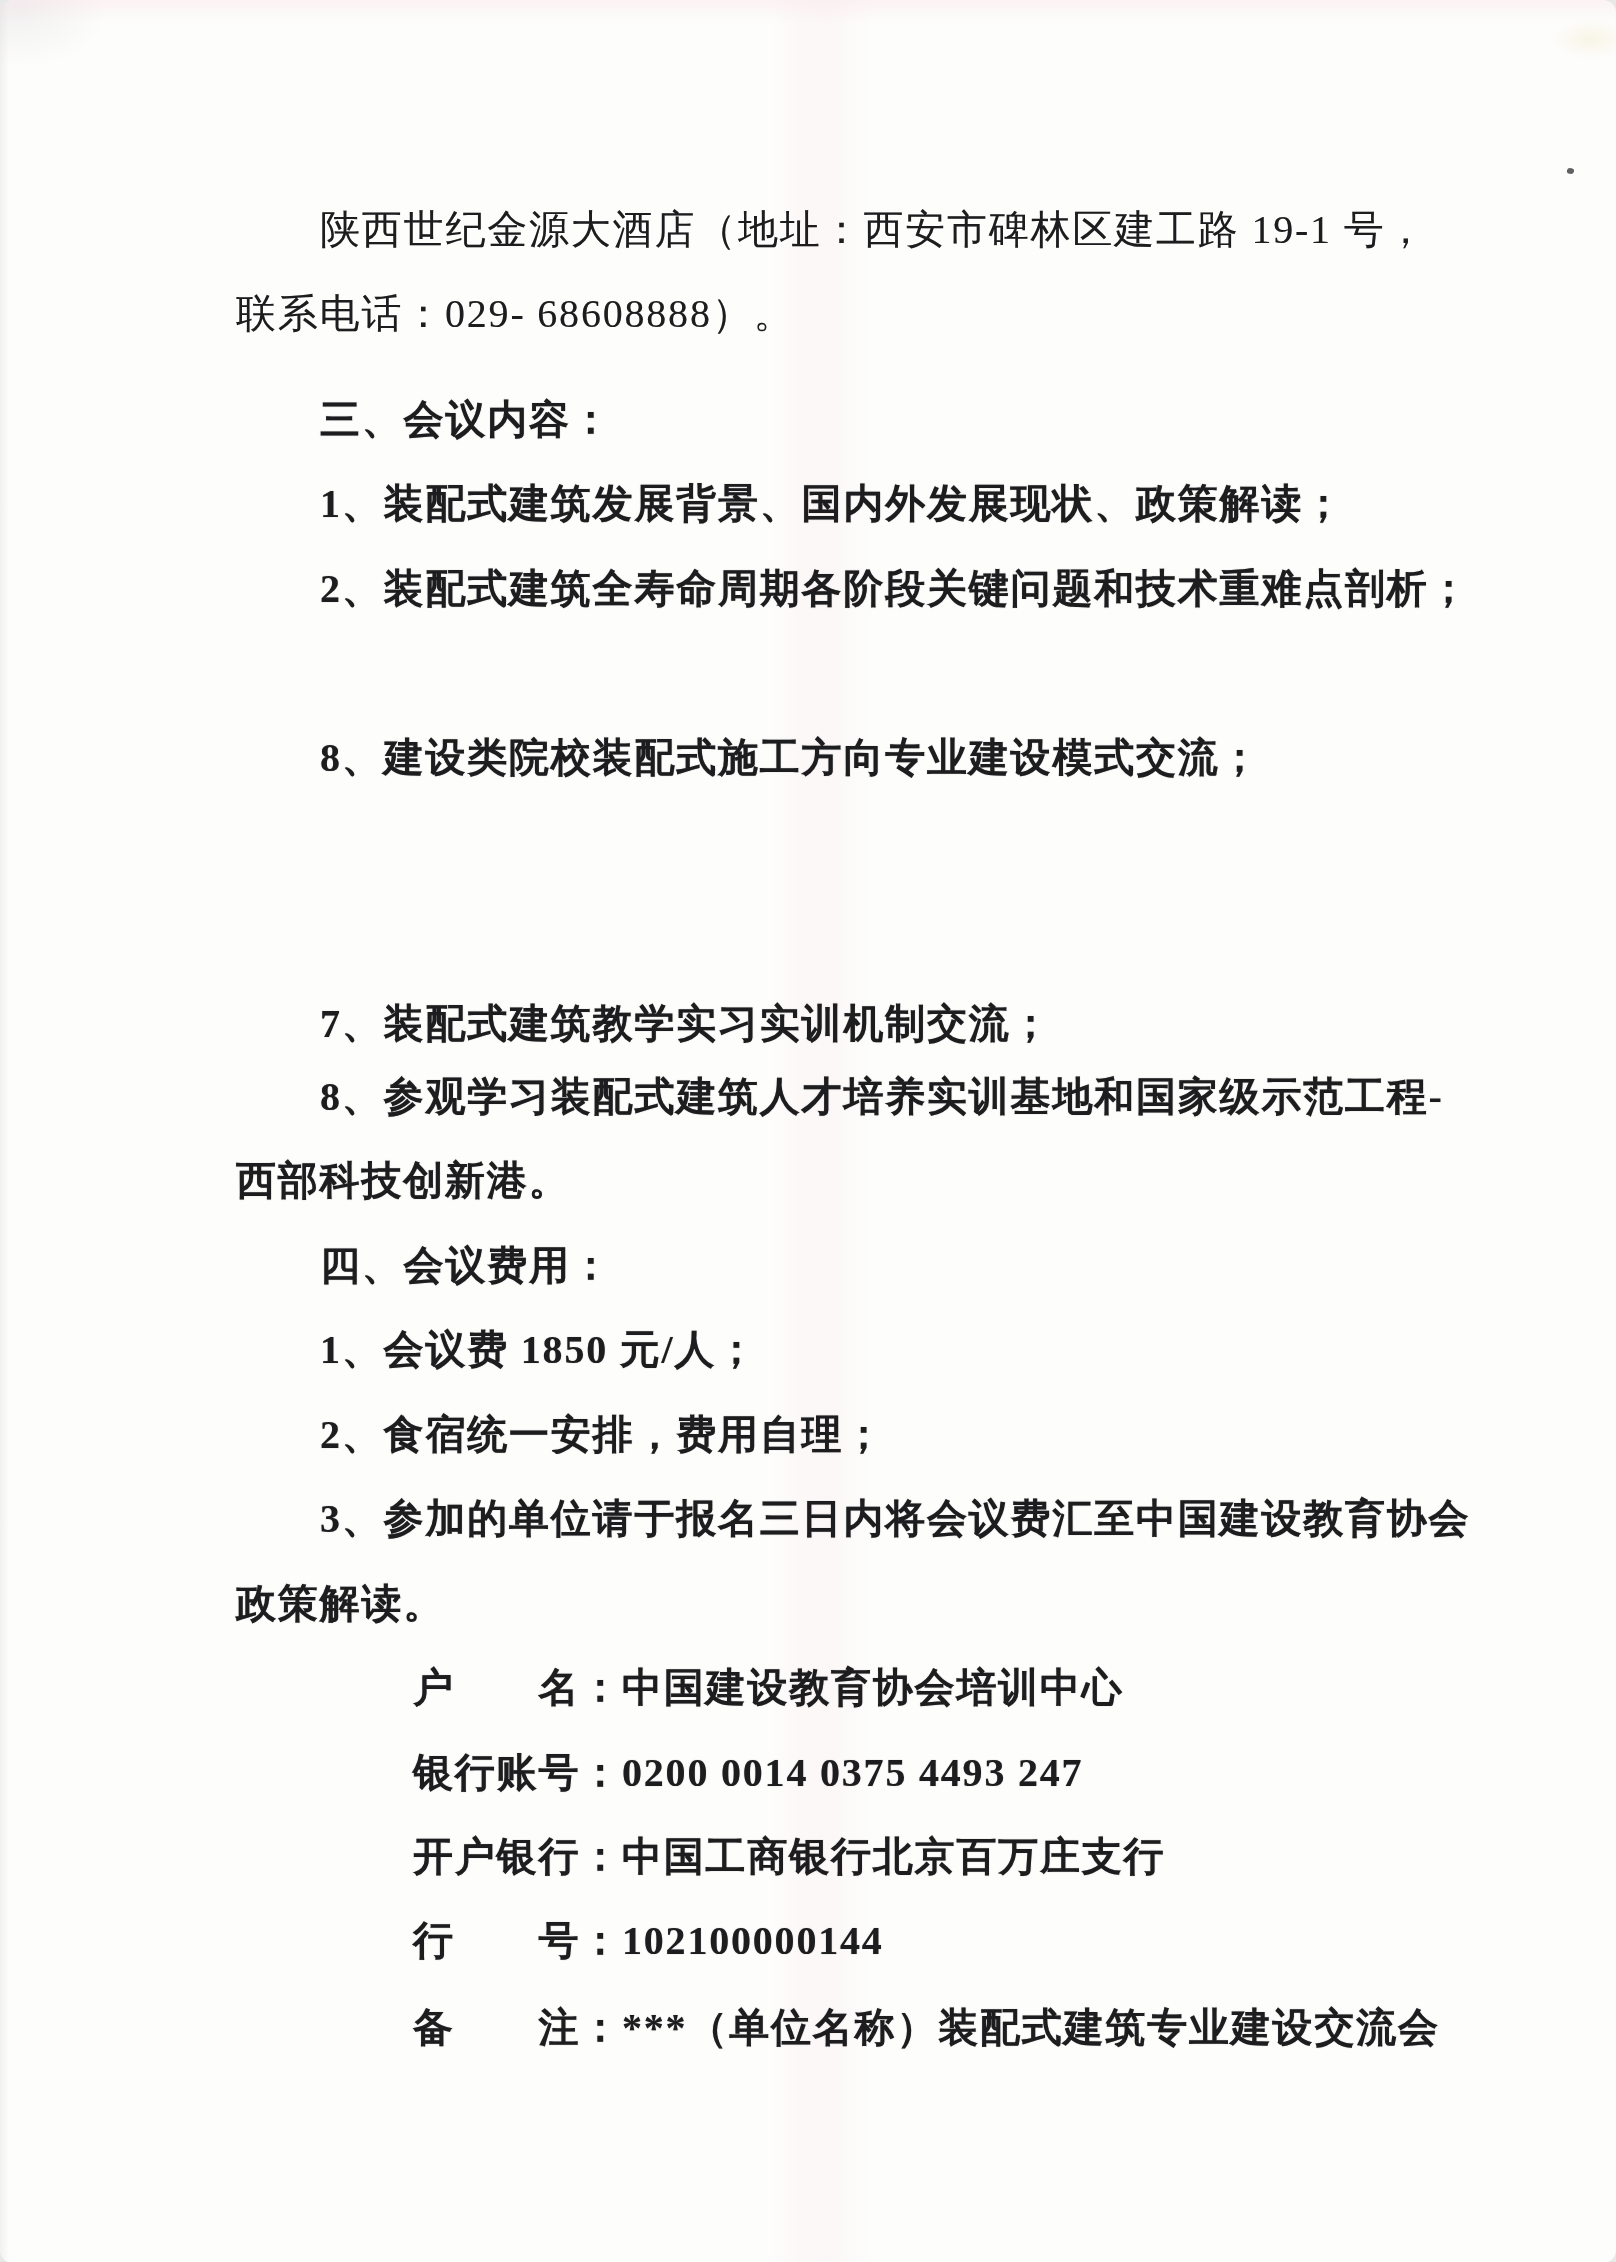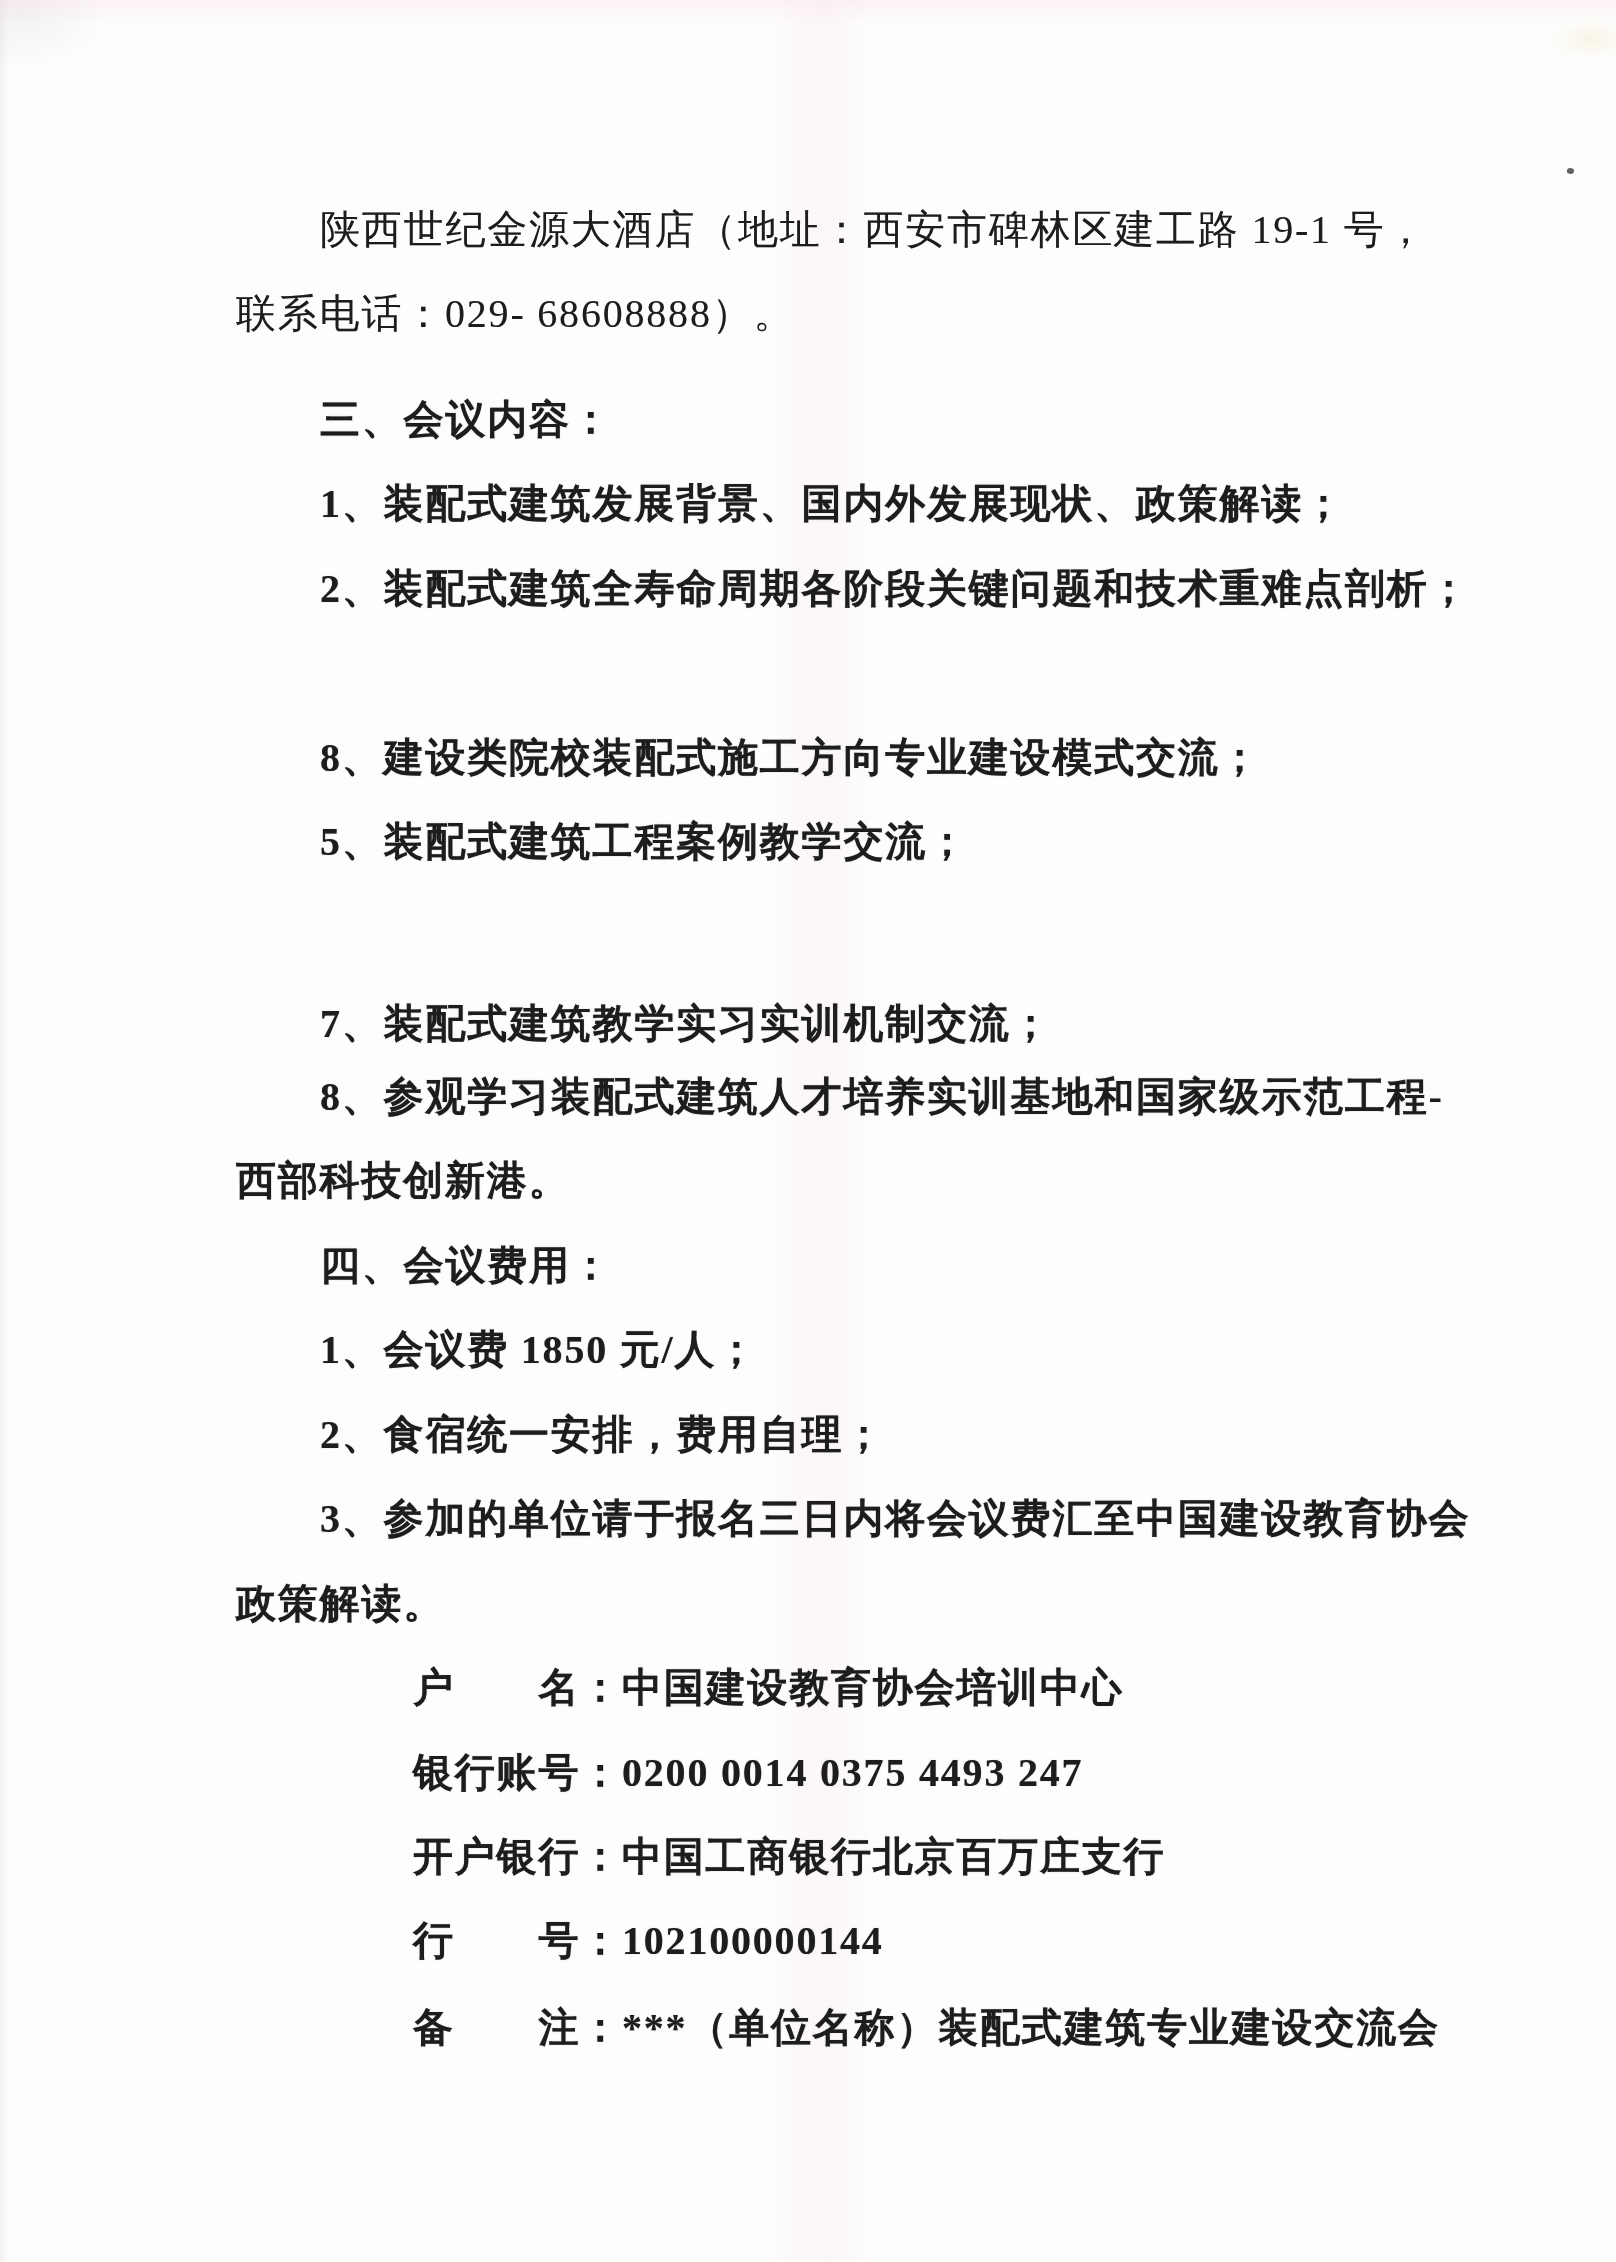--- a/index.html
+++ b/index.html
@@ -5,20 +5,21 @@
 <style>
   html,body{margin:0;padding:0;background:#e8e8e8;}
   .page{
     position:relative;
     width:1616px;height:2263px;
     margin:0 auto;
     background:#fdfdfc;
     overflow:hidden;
     font-family:"Liberation Serif","DejaVu Serif",serif;
     color:#1d1d1f;
+    border-radius:13px;
   }
   
   .page::before{
     content:"";position:absolute;inset:0;pointer-events:none;
     background:
       linear-gradient(180deg, rgba(246,212,222,0.25) 0px, rgba(246,212,222,0.0) 24px),
       linear-gradient(90deg, rgba(210,205,205,0.25) 0px, rgba(210,205,205,0.0) 9.2px),
       radial-gradient(129px 83px at 18.4px 9.2px, rgba(190,185,188,0.18), rgba(190,185,188,0) 70%),
       radial-gradient(55px 27.5px at 1591px 39px, rgba(238,224,180,0.30), rgba(238,224,180,0) 75%),
       linear-gradient(90deg, rgba(244,205,215,0) 771px, rgba(244,205,215,0.10) 799px, rgba(244,205,215,0.12) 831px, rgba(244,205,215,0) 872px);
@@ -44,21 +45,20 @@
 <div class="page">
   <div class="speck"></div>
 
   <div class="line indent w400" style="top:203px">陕西世纪金源大酒店（地址：西安市碑林区建工路 19-1 号，</div>
   <div class="line w400" style="top:287px">联系电话：029- 68608888）。</div>
 
   <div class="line indent w700" style="top:373px">三、会议内容：</div>
   <div class="line indent w700" style="top:457px">1、装配式建筑发展背景、国内外发展现状、政策解读；</div>
   <div class="line indent w700" style="top:542px">2、装配式建筑全寿命周期各阶段关键问题和技术重难点剖析；</div>
   <div class="line indent w700" style="top:711px">8、建设类院校装配式施工方向专业建设模式交流；</div>
-  <div class="line indent w700" style="top:795px">5、装配式建筑工程案例教学交流；</div>
   <div class="line indent w700" style="top:977px">7、装配式建筑教学实习实训机制交流；</div>
   <div class="line indent w700" style="top:1050px">8、参观学习装配式建筑人才培养实训基地和国家级示范工程-</div>
   <div class="line w700" style="top:1134px">西部科技创新港。</div>
 
   <div class="line indent w700" style="top:1219px">四、会议费用：</div>
   <div class="line indent w700" style="top:1303px">1、会议费 1850 元/人；</div>
   <div class="line indent w700" style="top:1388px">2、食宿统一安排，费用自理；</div>
   <div class="line indent w700" style="top:1472px">3、参加的单位请于报名三日内将会议费汇至中国建设教育协会</div>
   <div class="line w700" style="top:1557px">政策解读。</div>
 

